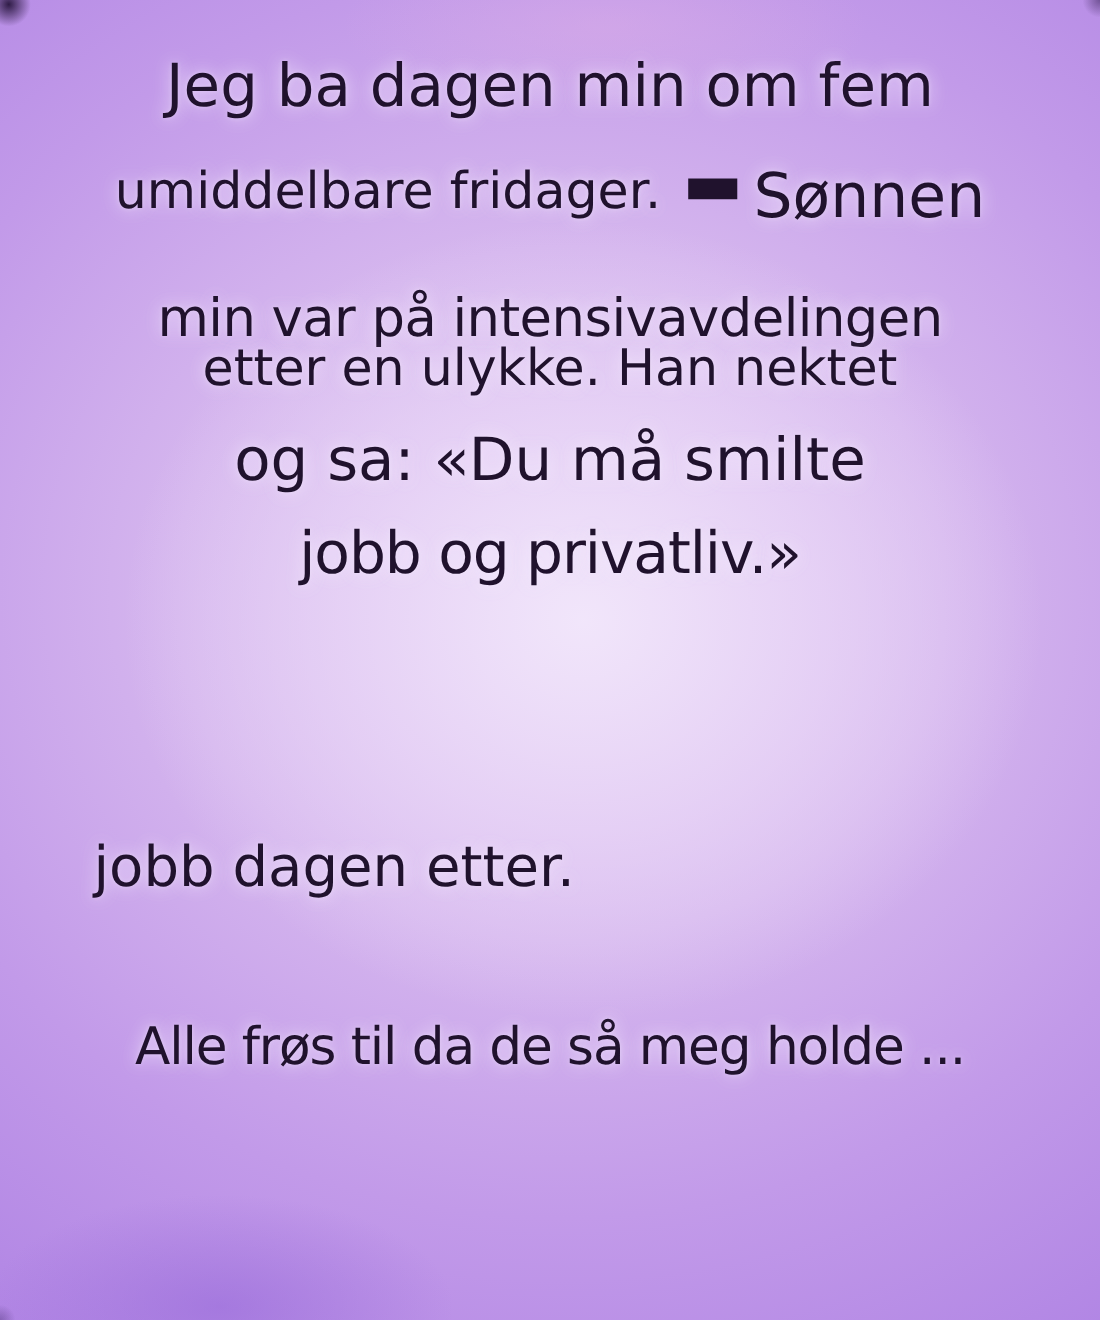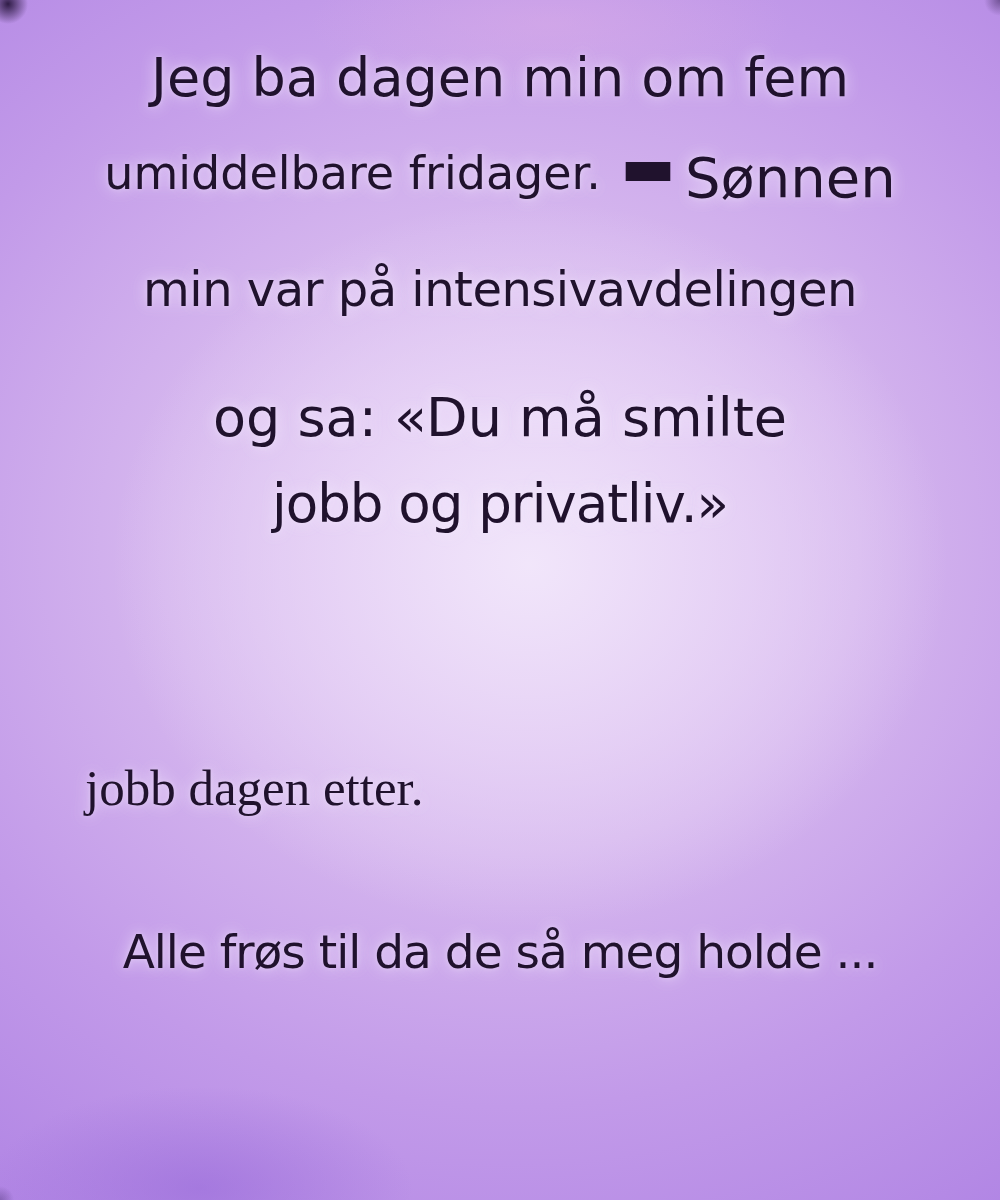--- a/index.html
+++ b/index.html
@@ -28,21 +28,21 @@
     line-height:1;color:#20122d;
     text-shadow:0 0 16px rgba(246,236,255,.85),0 0 5px rgba(246,236,255,.40);
   }
   .ln1{top:51px;  font-size:54px;}
   .ln2{top:137px; font-size:46px;}
   .ln3{top:225px; font-size:48px; letter-spacing:-.5px;margin-top:40px;}
   .ln4{top:311px; font-size:46px;}
   .ln5{top:391px; font-size:54px;}
   .ln6{top:477px; font-size:53px; letter-spacing:-1px;}
   .ln7{top:686px; font-size:46px; text-align:left; left:85px; right:auto; letter-spacing:-.5px;}
-  .ln8{top:763px; font-size:51px; text-align:left; left:85px; right:auto;font-family:Liberation Serif, serif;}
+  .ln8{top:763px; font-size:51px; text-align:left; left:85px; right:auto;}
   .ln9{top:928px; font-size:47px; letter-spacing:-1px;}
   .attribution{font-size:56px; vertical-align:-8px;}
   .dash{
     display:inline-block;font-weight:bold;font-size:50px;
     transform:scaleY(3.0);vertical-align:10px;margin:0 12px 0 22px;
     text-shadow:none;
   }
 </style>
 </head>
 <body>
@@ -54,20 +54,23 @@
   </div>
 
   <div class="line ln2">
     <span>umiddelbare fridager.</span><span class="dash">—</span><span class="attribution">Sønnen</span>
   </div>
 
   <div class="line ln3">
     <span>min var på intensivavdelingen</span>
   </div>
 
+  <div class="line ln4">
+    <span>etter en ulykke. Han nektet</span>
+  </div>
 
   <div class="line ln5">
     <span>og sa: «Du må smilte</span>
   </div>
 
   <div class="line ln6">
     <span>jobb og privatliv.»</span>
   </div>
 
 

